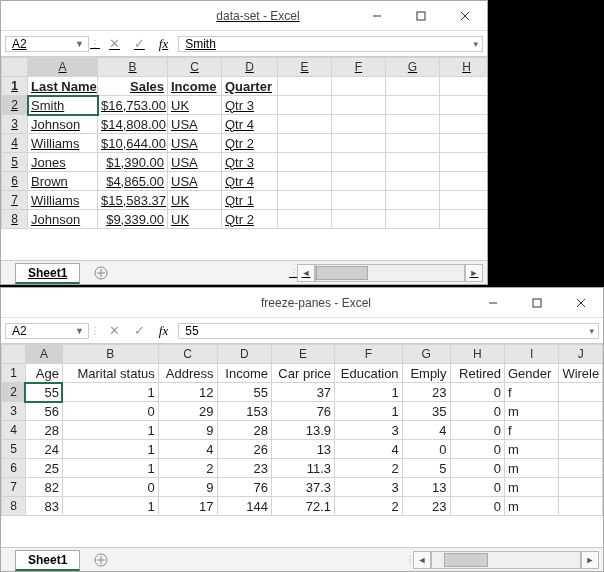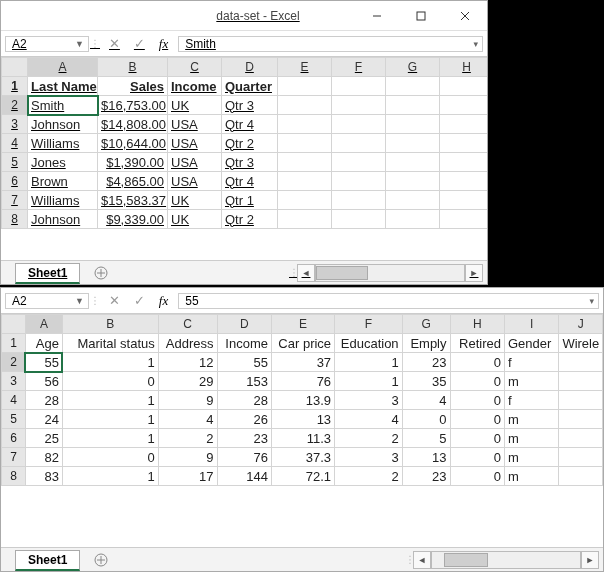--- a/index.html
+++ b/index.html
@@ -328,20 +328,40 @@
         <div class="hscroll">
           <div class="scroll-btn">◄</div>
           <div class="scroll-track">
             <div class="scroll-thumb" style="left: 0%; width: 35%;"></div>
           </div>
           <div class="scroll-btn">►</div>
         </div>
       </div>
     </div>
     <div class="window" style="height: 285px; position: absolute; left: 0px; top: 287px; width: 604px;">
+      <div class="titlebar">
+        <div class="spacer-left"></div>
+        <div class="title">freeze-panes - Excel</div>
+        <div class="ctrl">
+          <svg width="10" height="10">
+            <line x1="1" y1="5" x2="9" y2="5" stroke="#333" stroke-width="1"></line>
+          </svg>
+        </div>
+        <div class="ctrl">
+          <svg width="10" height="10">
+            <rect x="1" y="1" width="8" height="8" fill="none" stroke="#333" stroke-width="1"></rect>
+          </svg>
+        </div>
+        <div class="ctrl">
+          <svg width="10" height="10">
+            <line x1="1" y1="1" x2="9" y2="9" stroke="#333" stroke-width="1"></line>
+            <line x1="9" y1="1" x2="1" y2="9" stroke="#333" stroke-width="1"></line>
+          </svg>
+        </div>
+      </div>
       <div class="fx-row">
         <div class="namebox">
           <span>A2</span>
           <span class="drop">▼</span>
         </div>
         <div class="fx-sep">⋮</div>
         <div class="fx-btns">
           <span>✕</span>
           <span>✓</span>
           <span class="fx-fx">fx</span>

